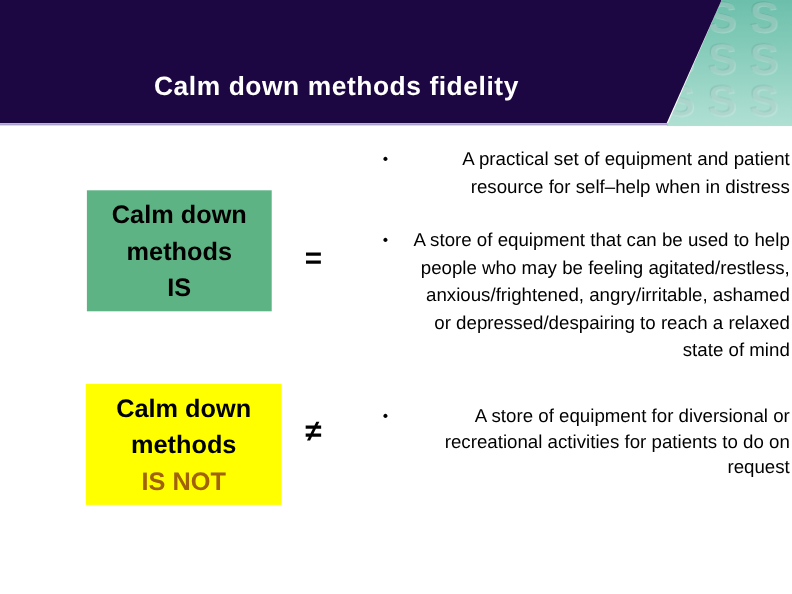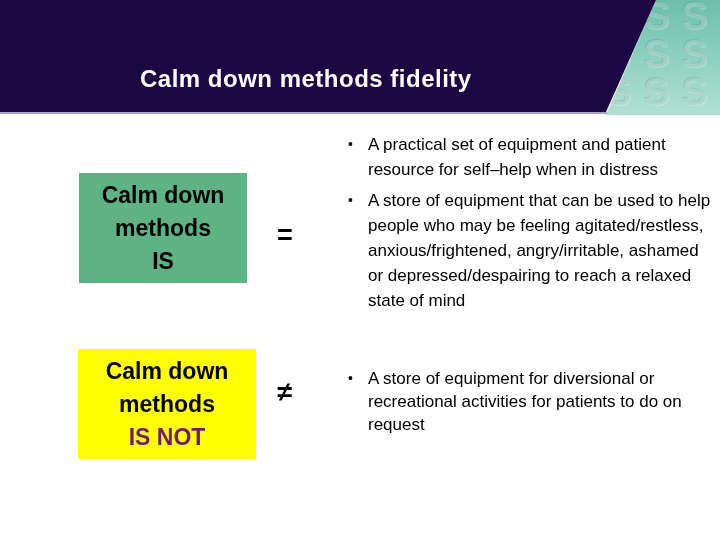--- a/index.html
+++ b/index.html
@@ -33,37 +33,37 @@
     line-height:26px; letter-spacing:0.5px; white-space:nowrap;margin-top:20px;
   }
   
   .cmp-box {
     position:absolute;
     display:flex; flex-direction:column; justify-content:center; align-items:center;
     font-weight:bold; font-size:23px; line-height:33px; text-align:center;
   }
   .box-is   { left:79px; top:173px; width:168px; height:110px; background:#5db384; }
   .box-not  { left:78px; top:349px; width:178px; height:110px; background:#ffff00; }
-  .box-line-red { color:#701a75; }
+  .box-line-red { color:#a16207; }
   .operator {
     position:absolute; width:36px; height:40px;
     font-size:27px; font-weight:bold; line-height:40px; text-align:center; color:#000;
   }
   .op-equals { left:267px; top:215px; }
   .op-not-equals { left:267px; top:372px; }
   
-  .bullets { position:absolute; left:346px; width:372px; list-style:none; }
+  .bullets { position:absolute; left:346px; width:372px; list-style:none;text-align:right; }
   .bullets li { position:relative; padding-left:22px; }
   .bullets li::before {
     content:"•";
     position:absolute; left:2px; top:0;
     font-size:14px;
   }
   .bullets-top { top:132px; font-size:17px; line-height:25px; }
-  .bullets-top li + li { margin-top:6px; }
+  .bullets-top li + li { margin-top:24px; }
   .bullets-bottom { top:367px; font-size:17px; line-height:23px; }
   .bullets-bottom li + li { margin-top:16px; }
 </style>
 </head>
 <body>
 
 <div class="header">
   <div class="header-corner">
     <svg width="120" height="115" xmlns="http://www.w3.org/2000/svg">
       <defs>

